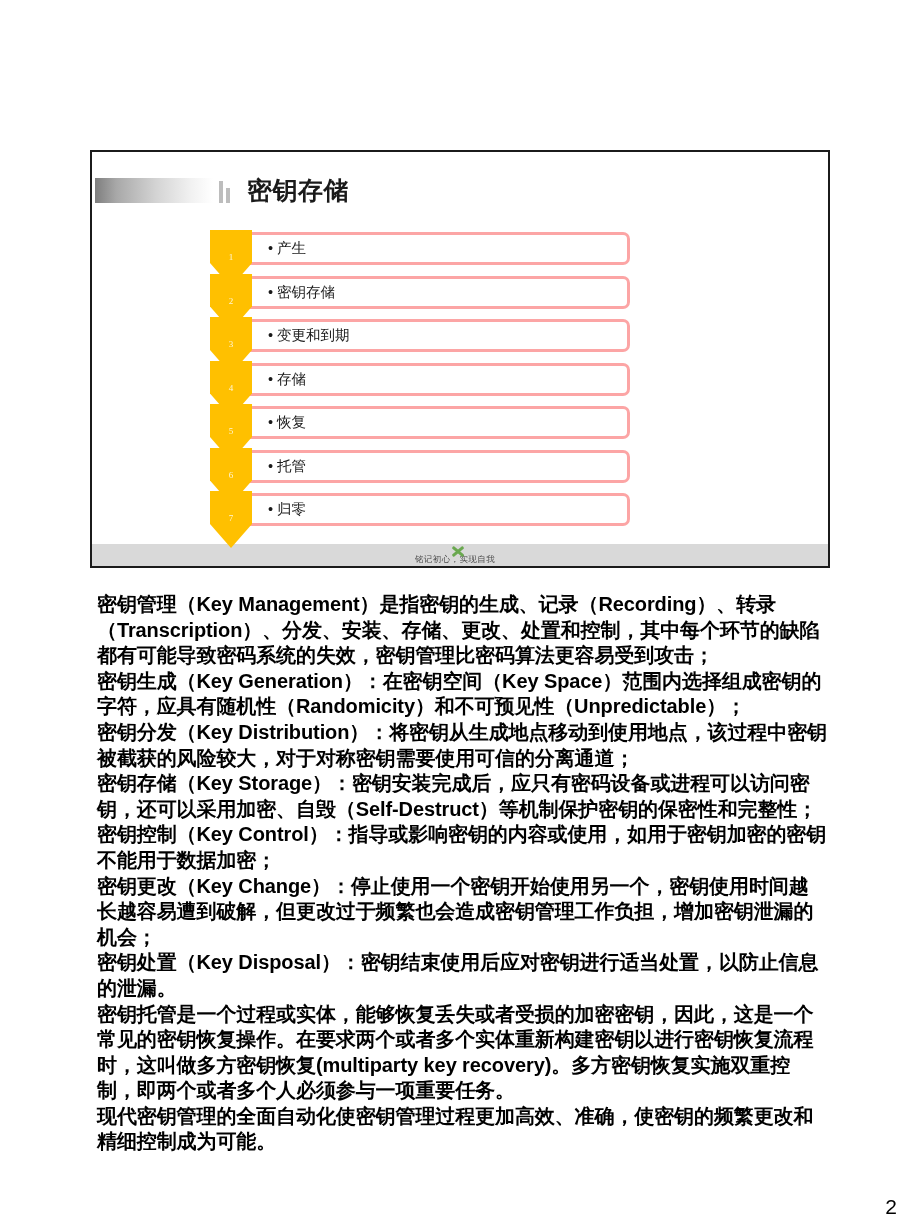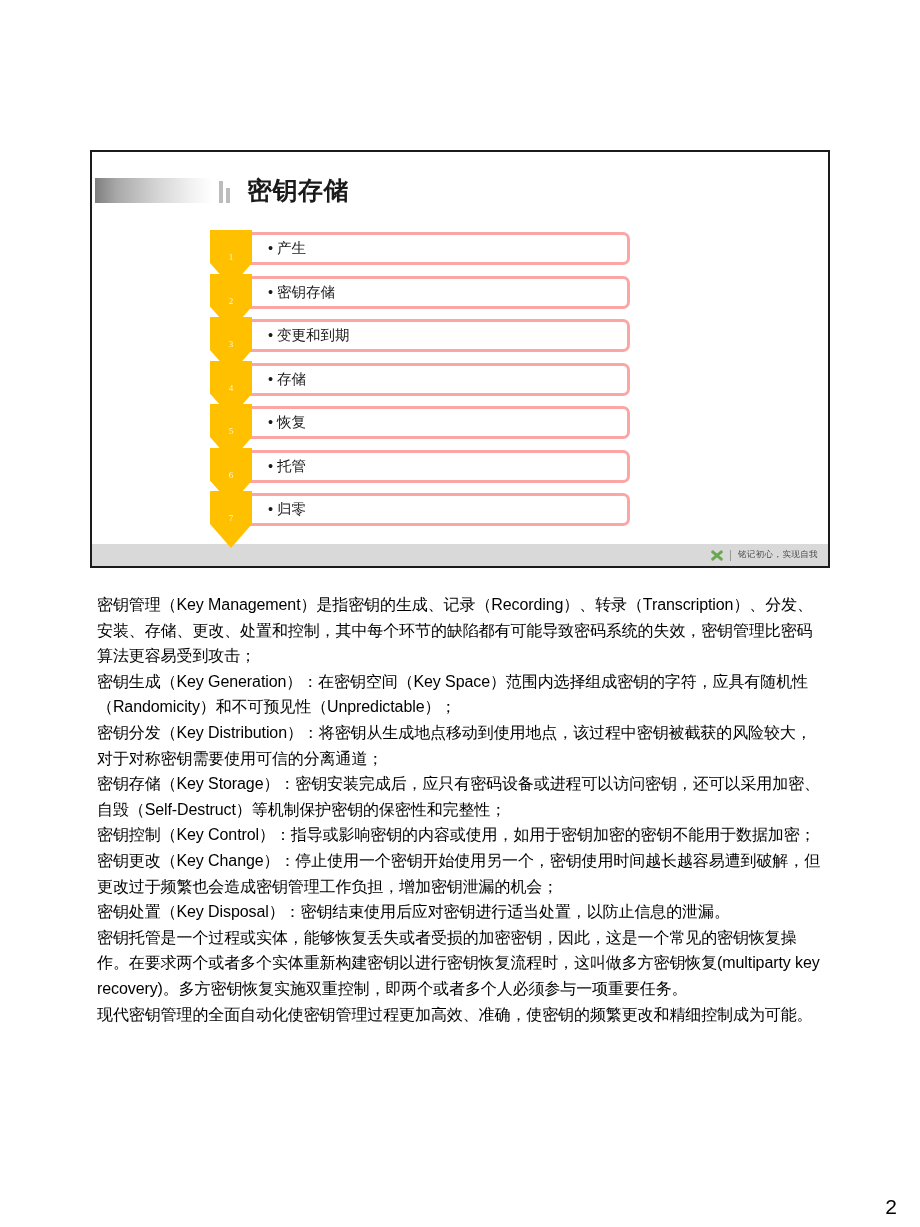--- a/index.html
+++ b/index.html
@@ -132,20 +132,21 @@
   .slide-footer {
     position: absolute;
     left: 0;
     right: 0;
     bottom: 0;
     height: 22px;
     background: #d9d9d9;
     display: flex;
     align-items: center;
     justify-content: flex-end;
+    flex-direction: column;
   }
   .footer-logo {
     width: 16px;
     height: 14px;
     margin-right: 5px;
     position: relative;
   }
   .footer-logo span {
     position: absolute;
     left: 1px;
@@ -170,24 +171,25 @@
     letter-spacing: 0.4px;
     white-space: nowrap;
   }
 
   
   .body-text {
     position: absolute;
     left: 97px;
     top: 592px;
     width: 730px;
-    font-size: 16px;
+    font-size: 20px;
     line-height: 25.6px;
     color: #000000;
     letter-spacing: -0.1px;
+    font-weight: bold;
   }
   .body-text p {
     margin: 0;
     text-indent: 0;
   }
 
   .page-number {
     position: absolute;
     right: 23px;
     bottom: 8px;

